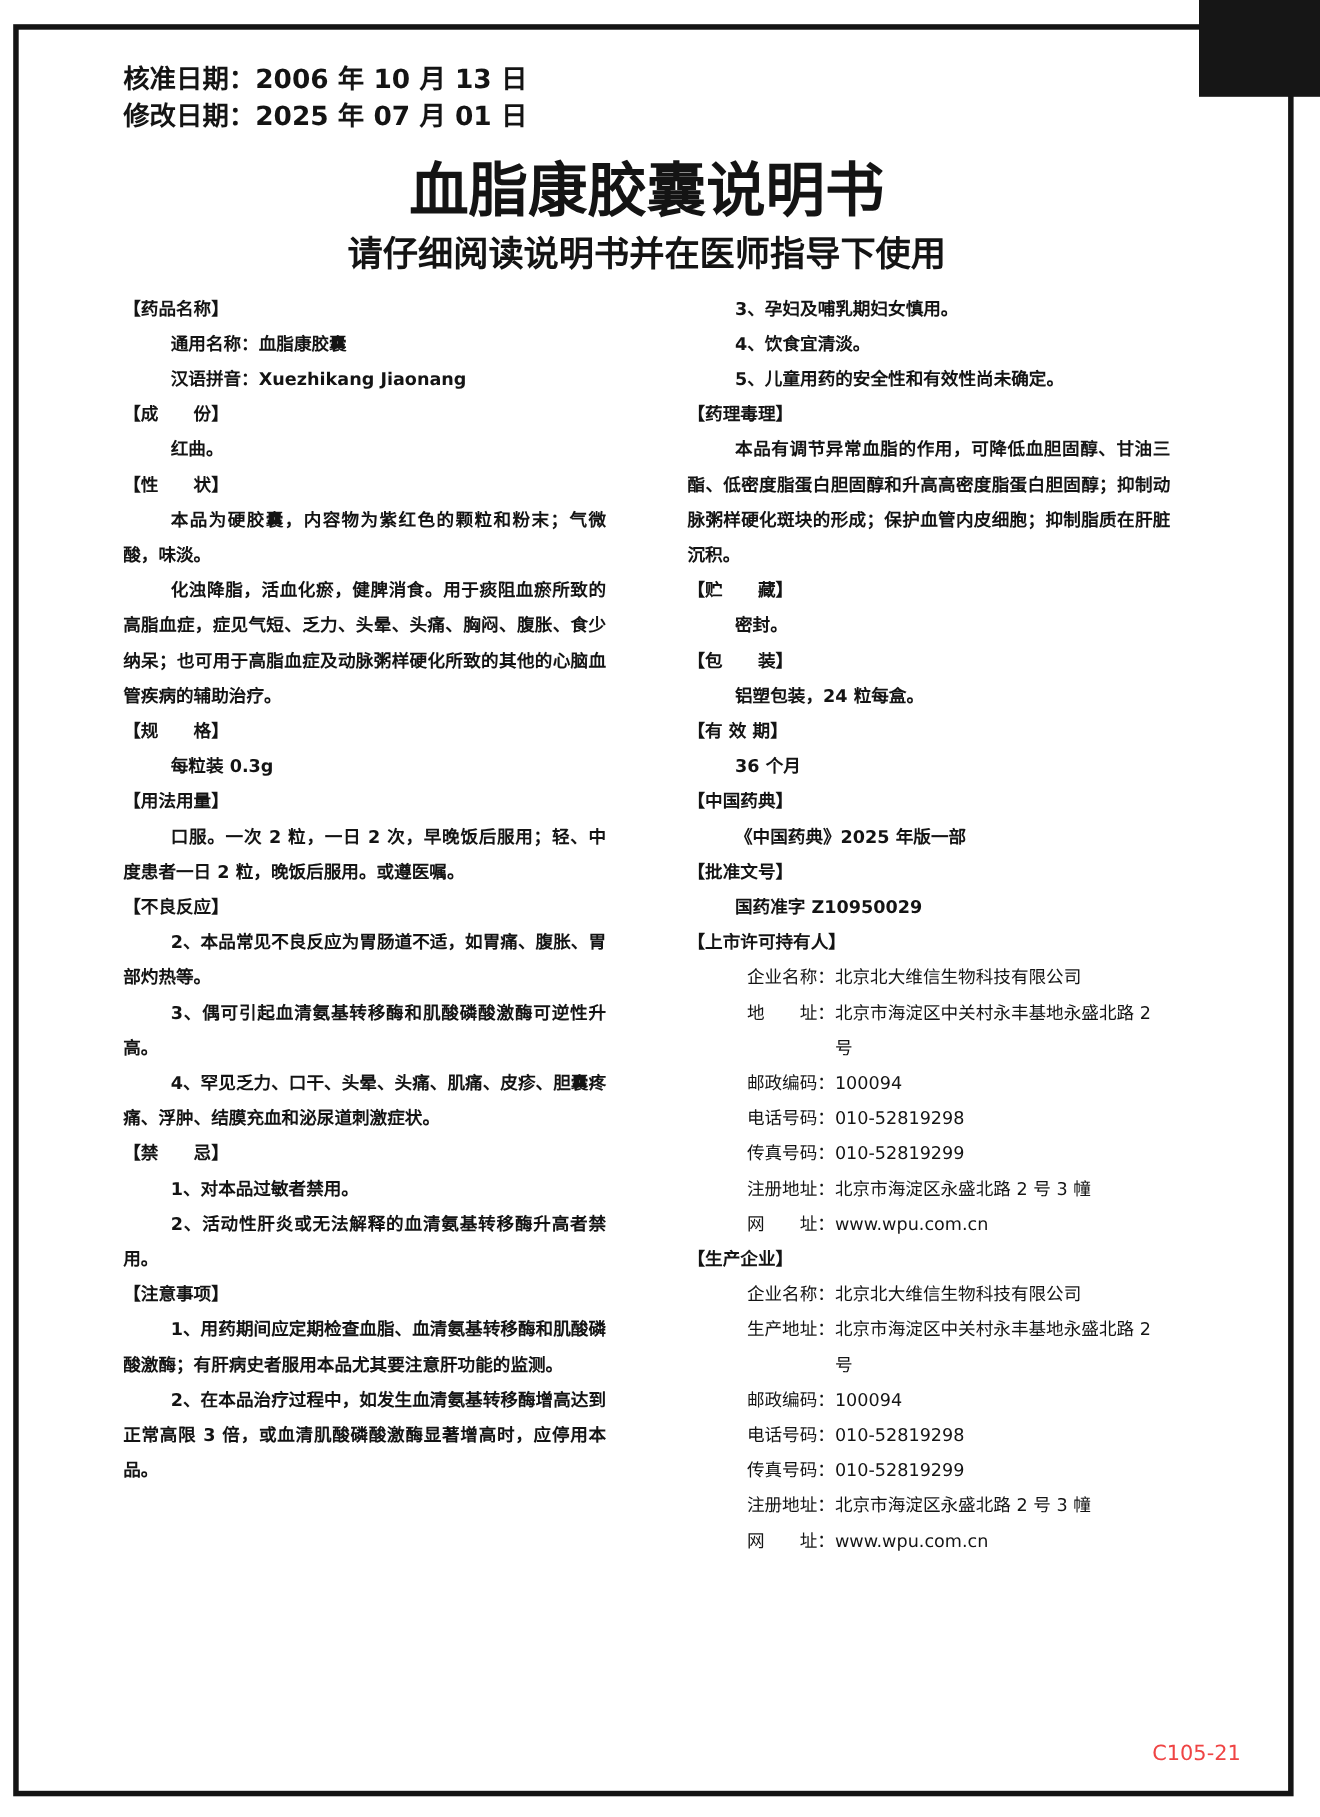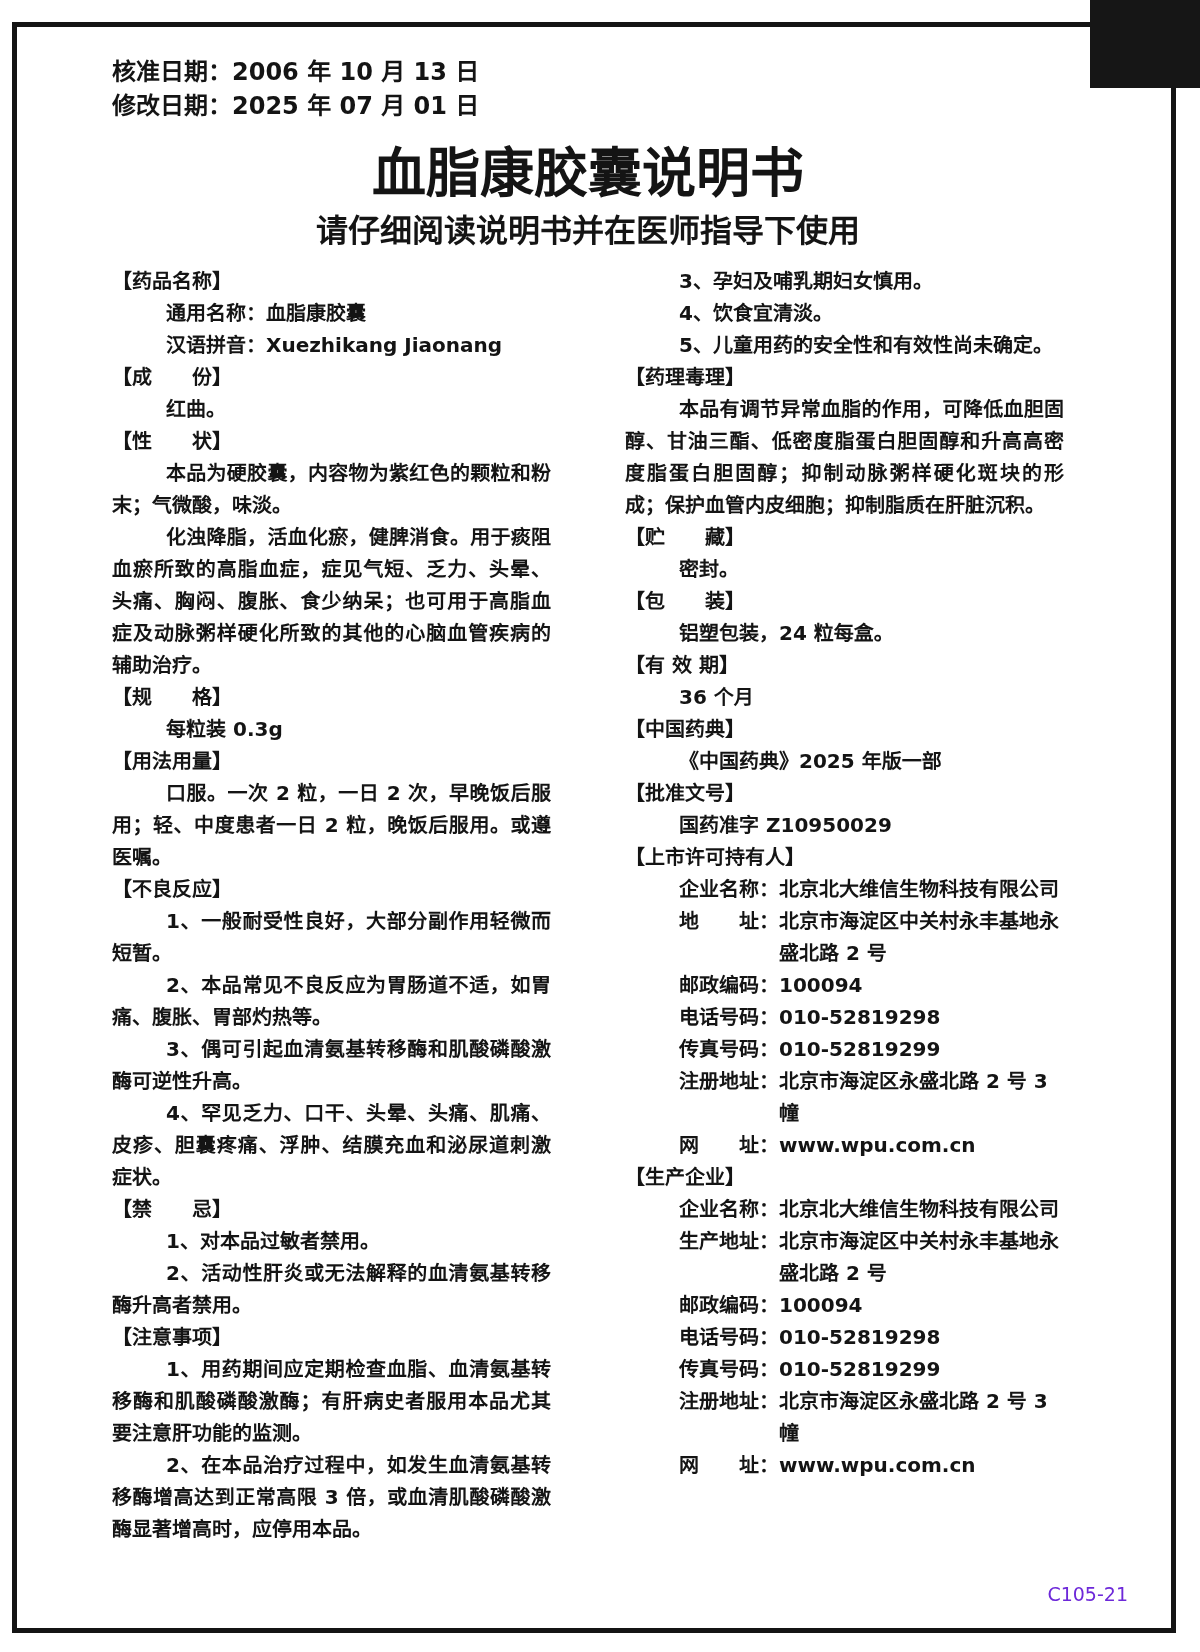--- a/index.html
+++ b/index.html
@@ -34,29 +34,29 @@
     margin-top: 20px;
   }
   .doc-subtitle {
     text-align: center;
     font-size: 32px; line-height: 40px; font-weight: 700;
     margin-top: 6px;
   }
   .columns {
     display: flex; gap: 74px; margin-top: 14px;
   }
-  .col { width: 439px; font-size: 20px; line-height: 32px; }
+  .col { width: 439px; font-size: 16px; line-height: 32px; }
   .sec { font-weight: 700; margin: 0; }
   .para { margin: 0; text-indent: 2.7em; text-align: justify; font-weight: bold; }
-  .kv { display: flex; padding-left: 54px; font-weight: bold; }
+  .kv { display: flex; padding-left: 54px; }
   .kv-label { flex: 0 0 auto; white-space: pre; }
   .kv-value { flex: 1 1 auto; }
   .doc-code {
     position: absolute; top: 1582px; right: 72px;
-    font-size: 19px; line-height: 24px; color: #6d28d9;
+    font-size: 19px; line-height: 24px; color: #ef4444;
   }
 </style>
 </head>
 <body>
 
 <div class="sheet">
   <div class="page-border"></div>
   <div class="corner-box"></div>
 
   <div class="content">
@@ -81,21 +81,20 @@
 
         <p class="para">化浊降脂，活血化瘀，健脾消食。用于痰阻血瘀所致的高脂血症，症见气短、乏力、头晕、头痛、胸闷、腹胀、食少纳呆；也可用于高脂血症及动脉粥样硬化所致的其他的心脑血管疾病的辅助治疗。</p>
 
         <div class="sec">【规　　格】</div>
         <p class="para">每粒装 0.3g</p>
 
         <div class="sec">【用法用量】</div>
         <p class="para">口服。一次 2 粒，一日 2 次，早晚饭后服用；轻、中度患者一日 2 粒，晚饭后服用。或遵医嘱。</p>
 
         <div class="sec">【不良反应】</div>
-        <p class="para">1、一般耐受性良好，大部分副作用轻微而短暂。</p>
         <p class="para">2、本品常见不良反应为胃肠道不适，如胃痛、腹胀、胃部灼热等。</p>
         <p class="para">3、偶可引起血清氨基转移酶和肌酸磷酸激酶可逆性升高。</p>
         <p class="para">4、罕见乏力、口干、头晕、头痛、肌痛、皮疹、胆囊疼痛、浮肿、结膜充血和泌尿道刺激症状。</p>
 
         <div class="sec">【禁　　忌】</div>
         <p class="para">1、对本品过敏者禁用。</p>
         <p class="para">2、活动性肝炎或无法解释的血清氨基转移酶升高者禁用。</p>
 
         <div class="sec">【注意事项】</div>
         <p class="para">1、用药期间应定期检查血脂、血清氨基转移酶和肌酸磷酸激酶；有肝病史者服用本品尤其要注意肝功能的监测。</p>

